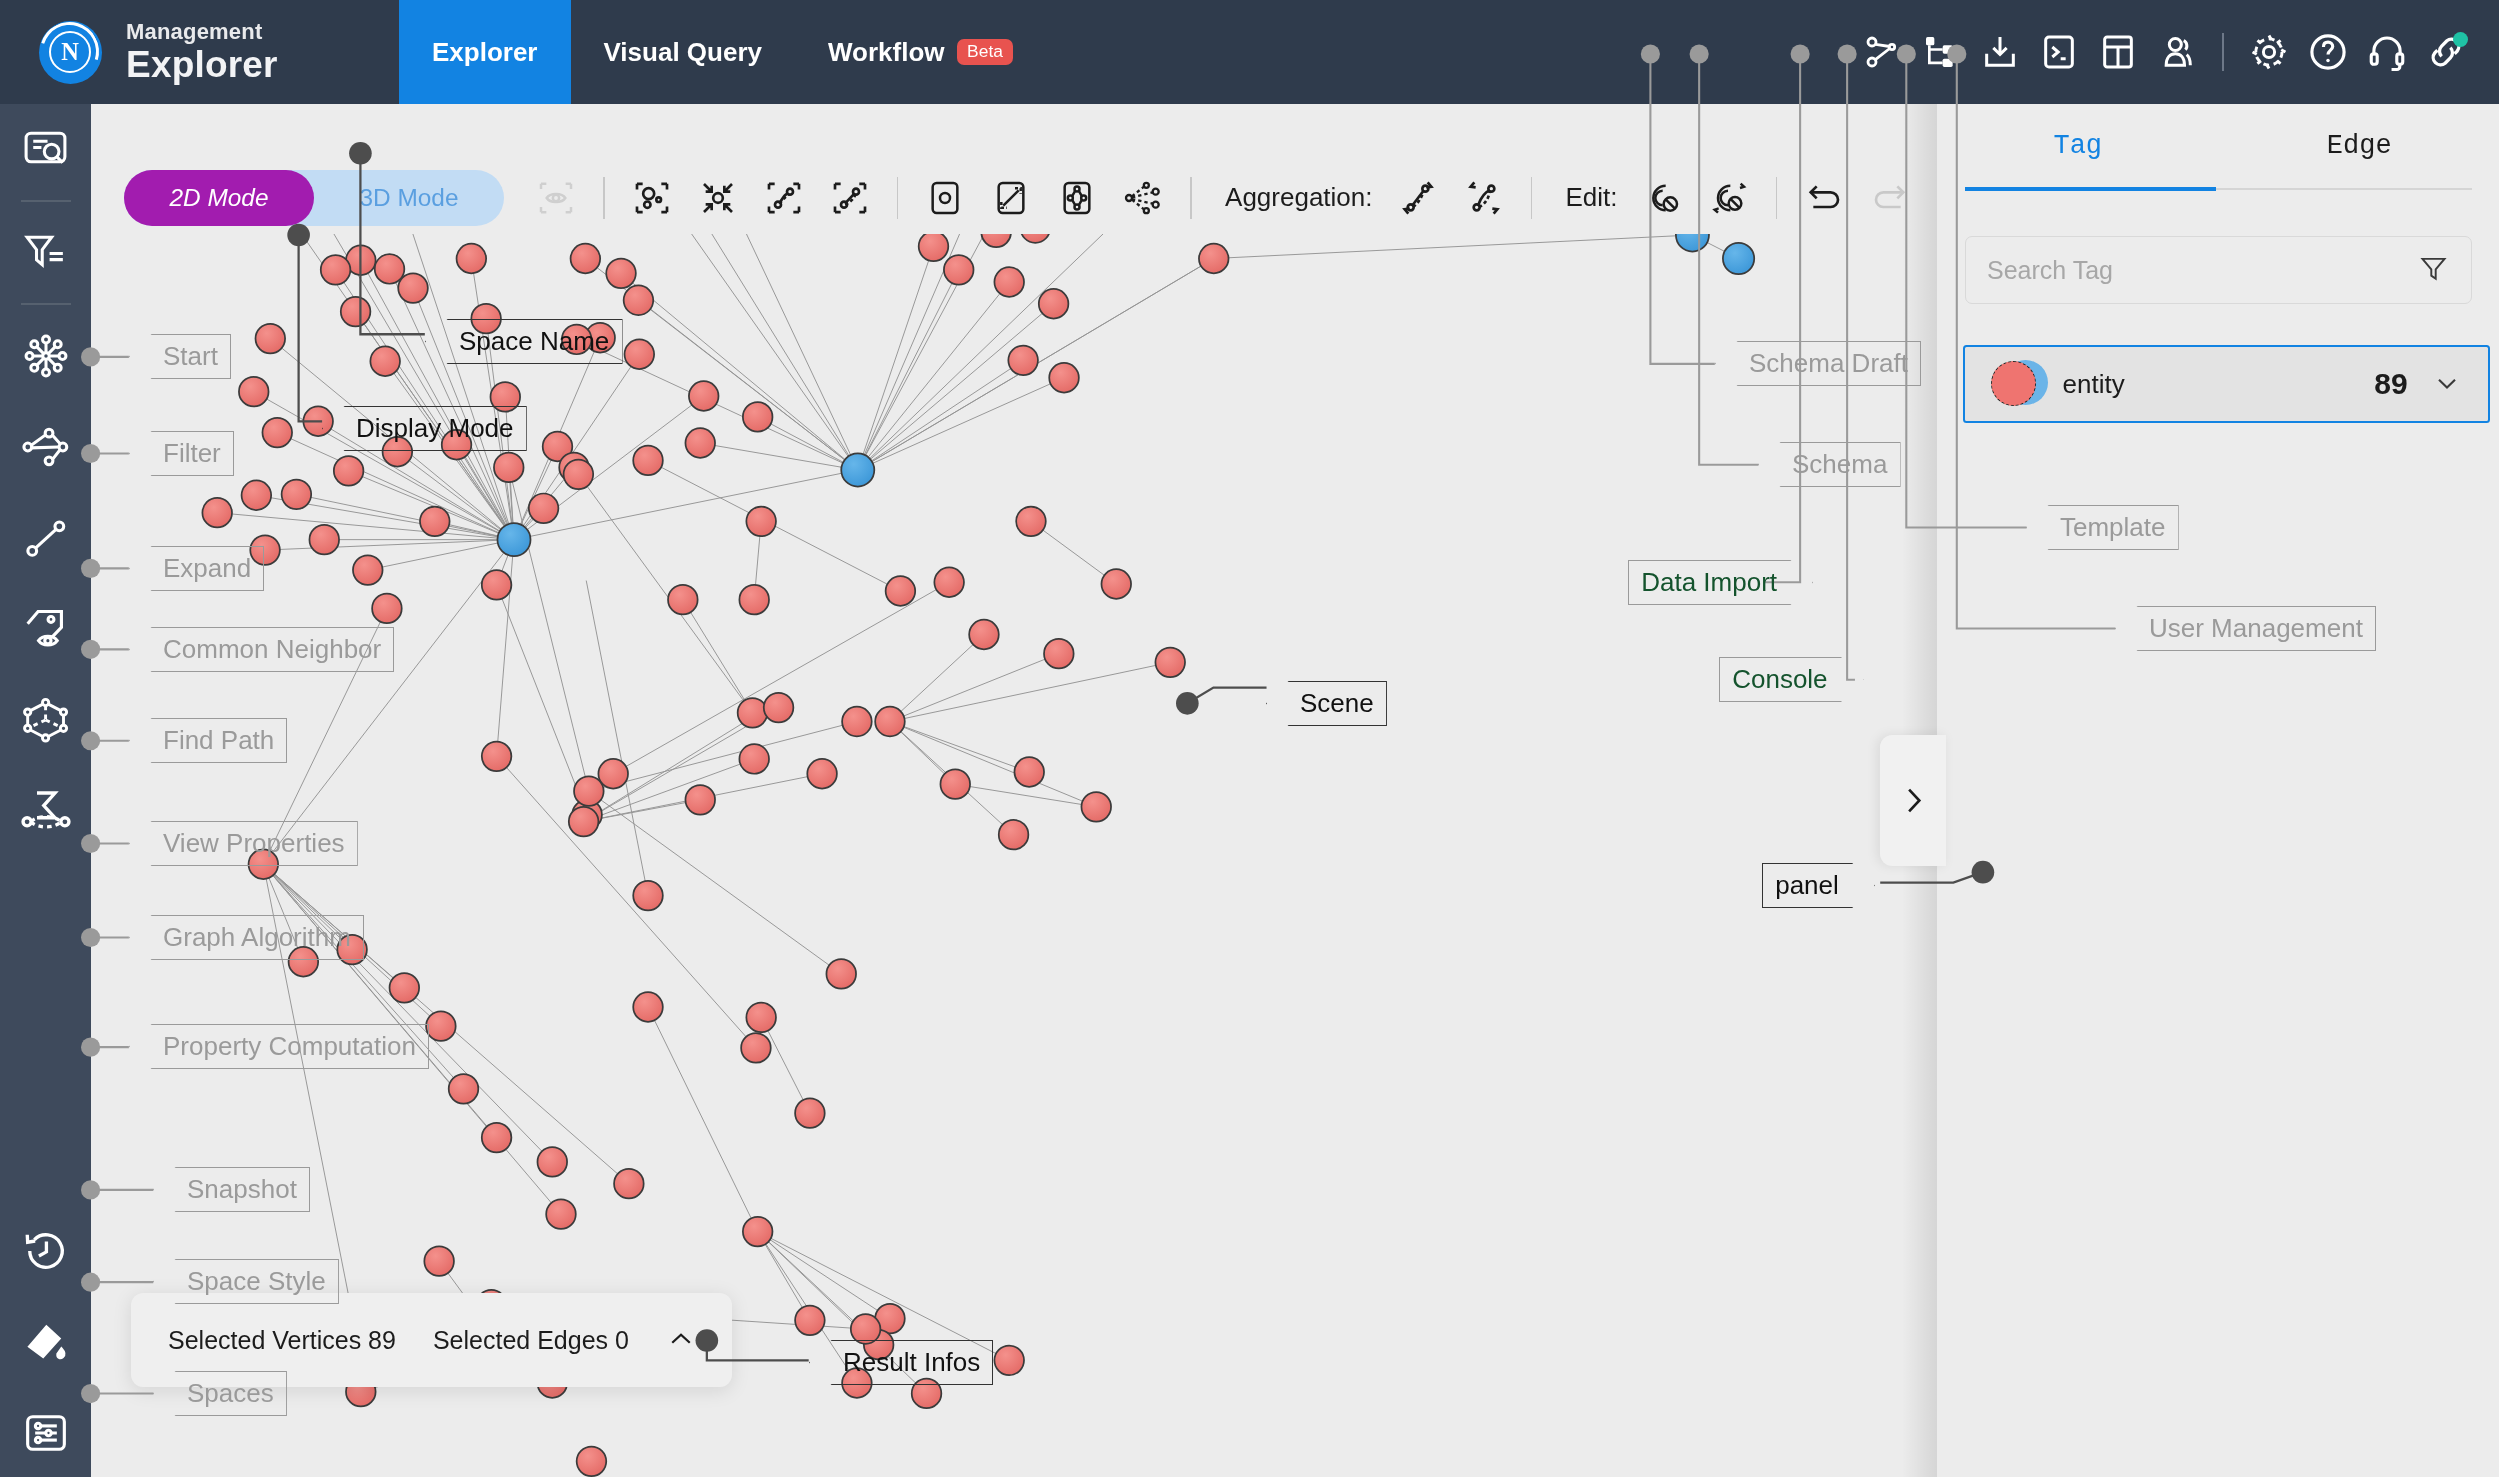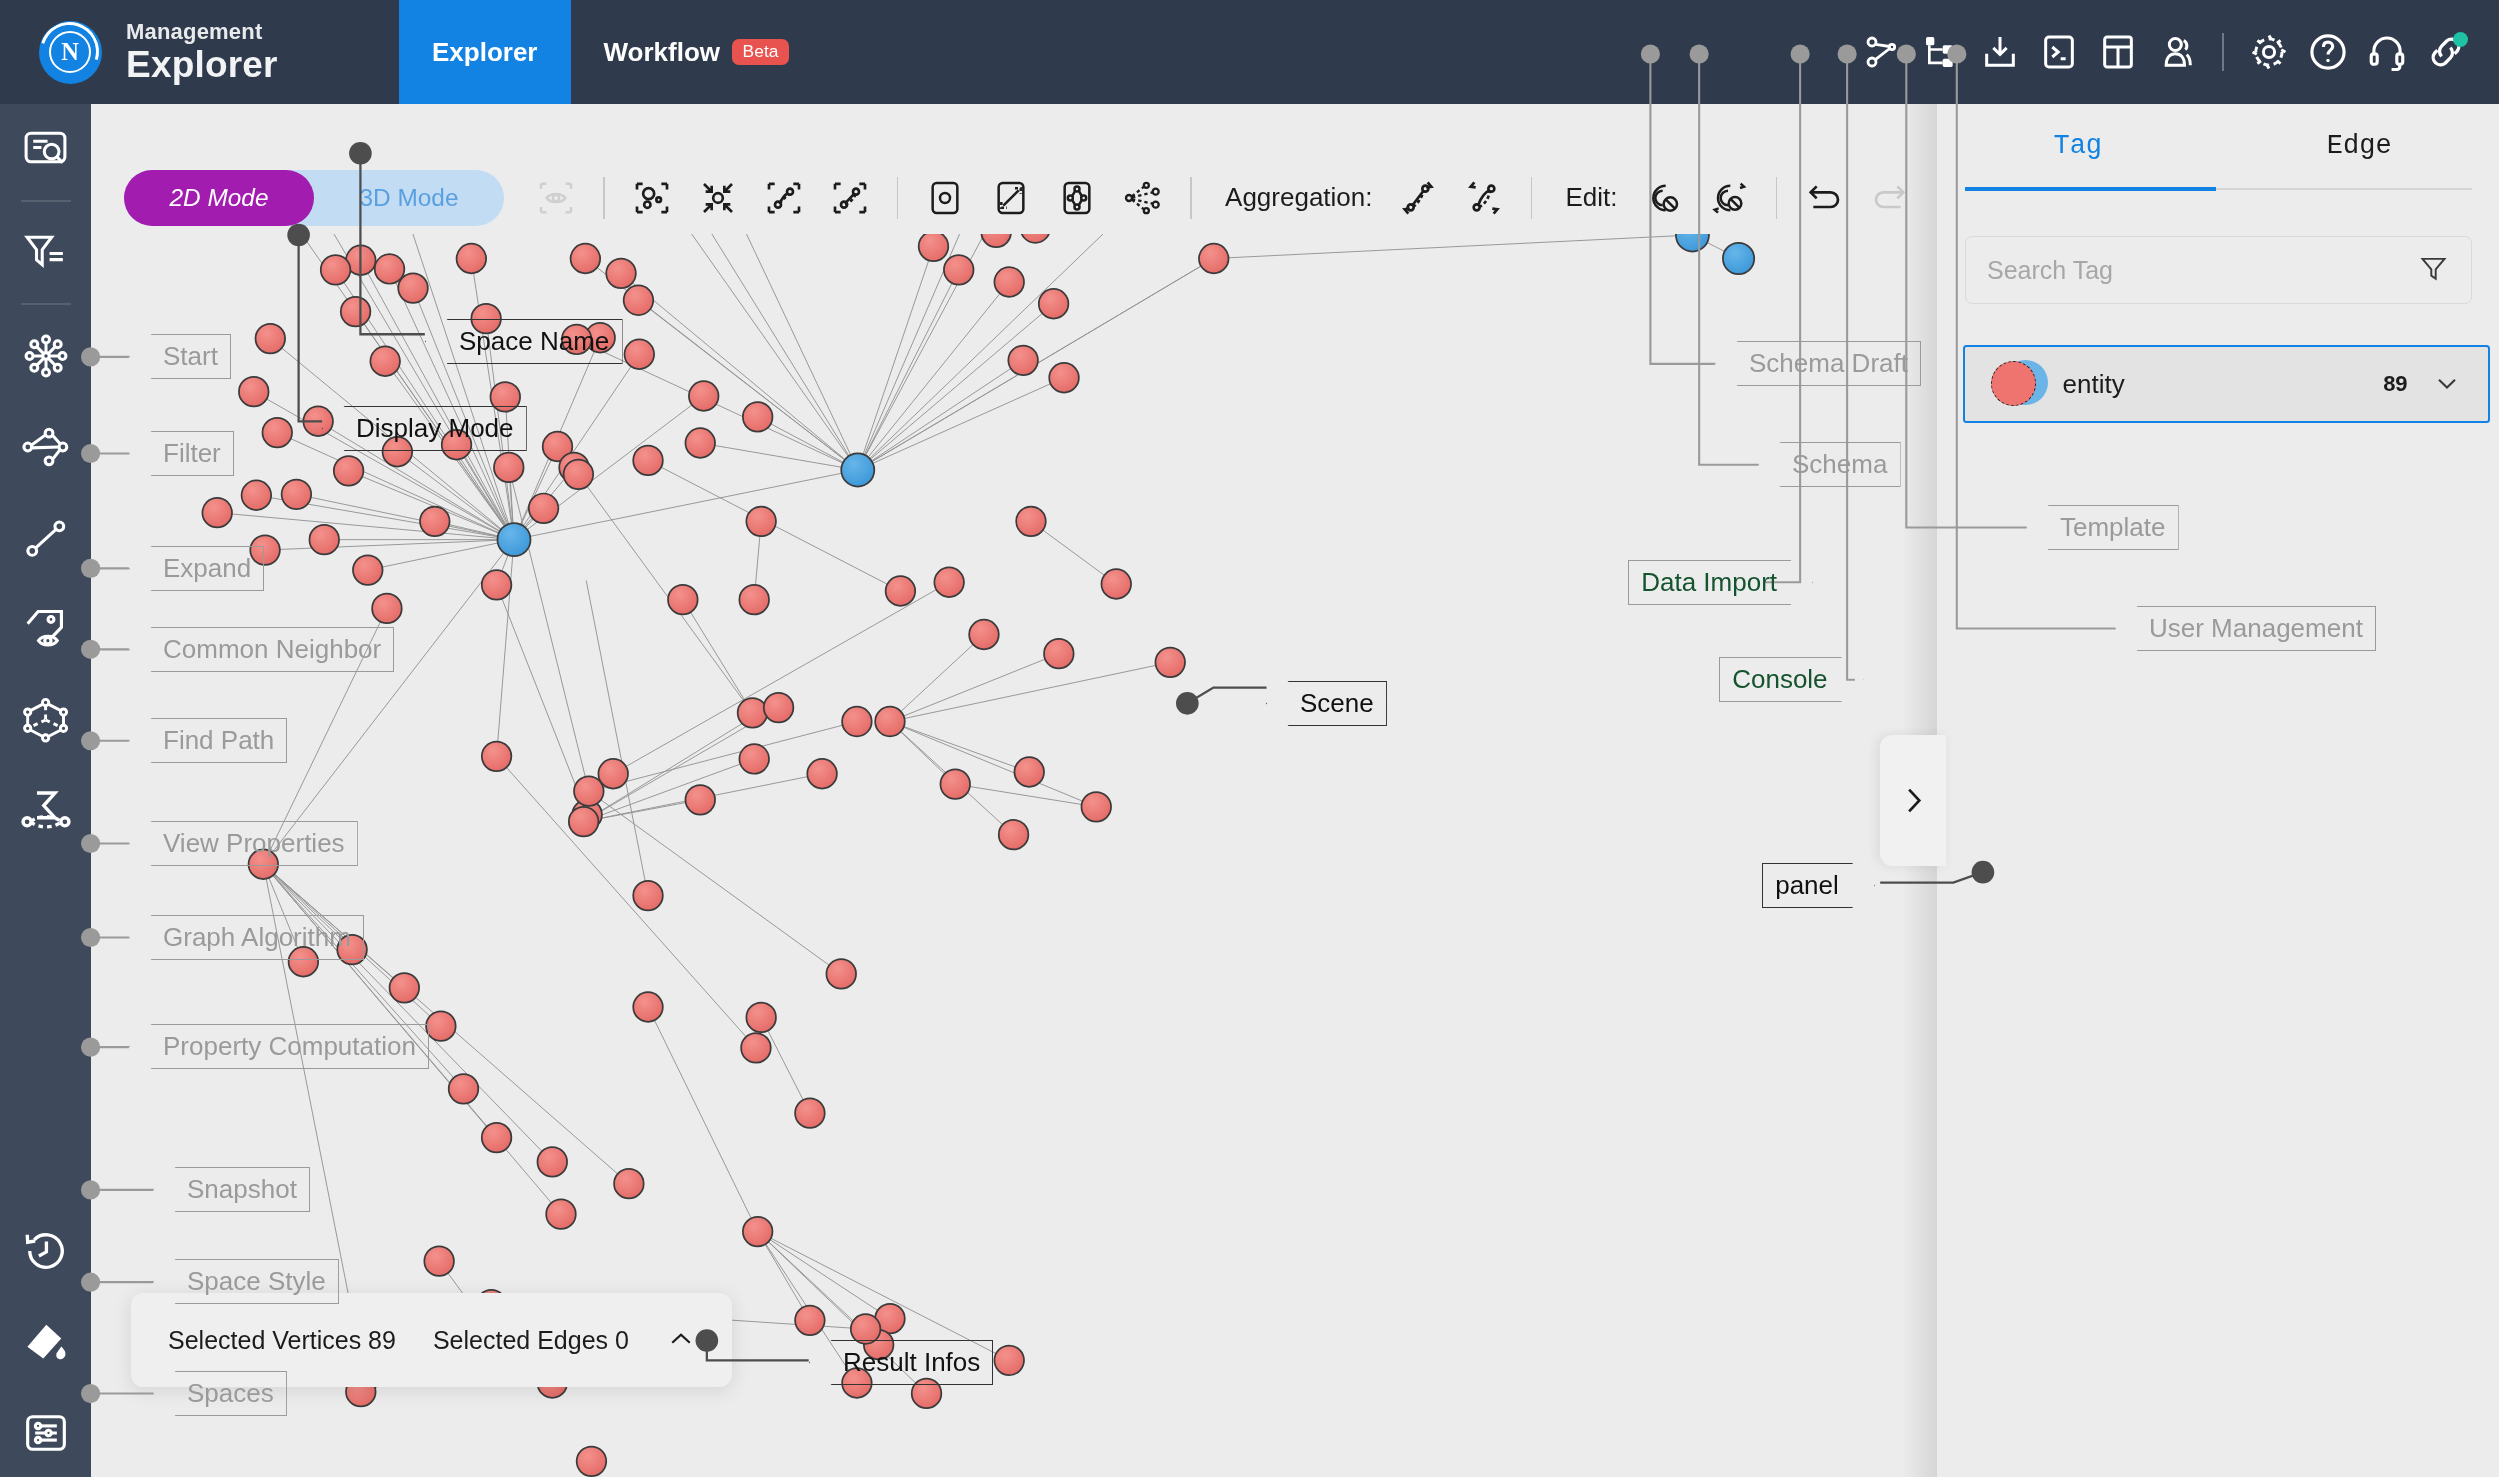--- a/index.html
+++ b/index.html
@@ -164,21 +164,21 @@
   .tag-swatch { position: relative; width: 49px; height: 49px; flex: 0 0 49px; }
   .tag-swatch .c-blue {
     position: absolute; left: 12.2px; top: 0; width: 45px; height: 45px;
     border-radius: 50%; background: #6bb4e8;
   }
   .tag-swatch .c-red {
     position: absolute; left: 0; top: 1.7px; width: 45px; height: 45px;
     border-radius: 50%; background: #ef7470; border: 1.7px dashed #222;
   }
   .rp-tagrow .tname { font-size: 26px; color: #1c1c1c; margin-left: 22.6px; flex: 1; }
-  .rp-tagrow .tcount { font-size: 22px; font-weight: bold; color: #1c1c1c; margin-right: 24.4px; }
+  .rp-tagrow .tcount { font-size: 30px; font-weight: bold; color: #1c1c1c; margin-right: 24.4px; }
 
   .collapse-handle {
     position: absolute; left: 1880px; top: 735px; width: 66px; height: 131px;
     background: #f1f1f1; border-radius: 12.2px 0 0 12.2px;
     display: flex; align-items: center; justify-content: center; cursor: pointer;
     box-shadow: -2.6px 0 12.2px rgba(0,0,0,.08); z-index: 6;
   }
 
   
   .callouts { position: absolute; left: 0; top: 0; width: 2500px; height: 1478px; pointer-events: none; z-index: 8; }
@@ -222,20 +222,23 @@
       </div>
       <div class="brand-text">
         <div class="l1">Management</div>
         <div class="l2">Explorer</div>
       </div>
     </div>
 
     <div class="navtabs">
       <div class="navtab active">
         <span>Explorer</span>
+      </div>
+      <div class="navtab">
+        <span>Visual Query</span>
       </div>
       <div class="navtab">
         <span>Workflow</span>
         <span class="beta-badge">Beta</span>
       </div>
     </div>
 
     <div class="nav-icons">
       <div class="nav-ic">
         <svg width="40" height="40" viewBox="0 0 24 24" fill="none" stroke="#fff" stroke-width="1.7">

